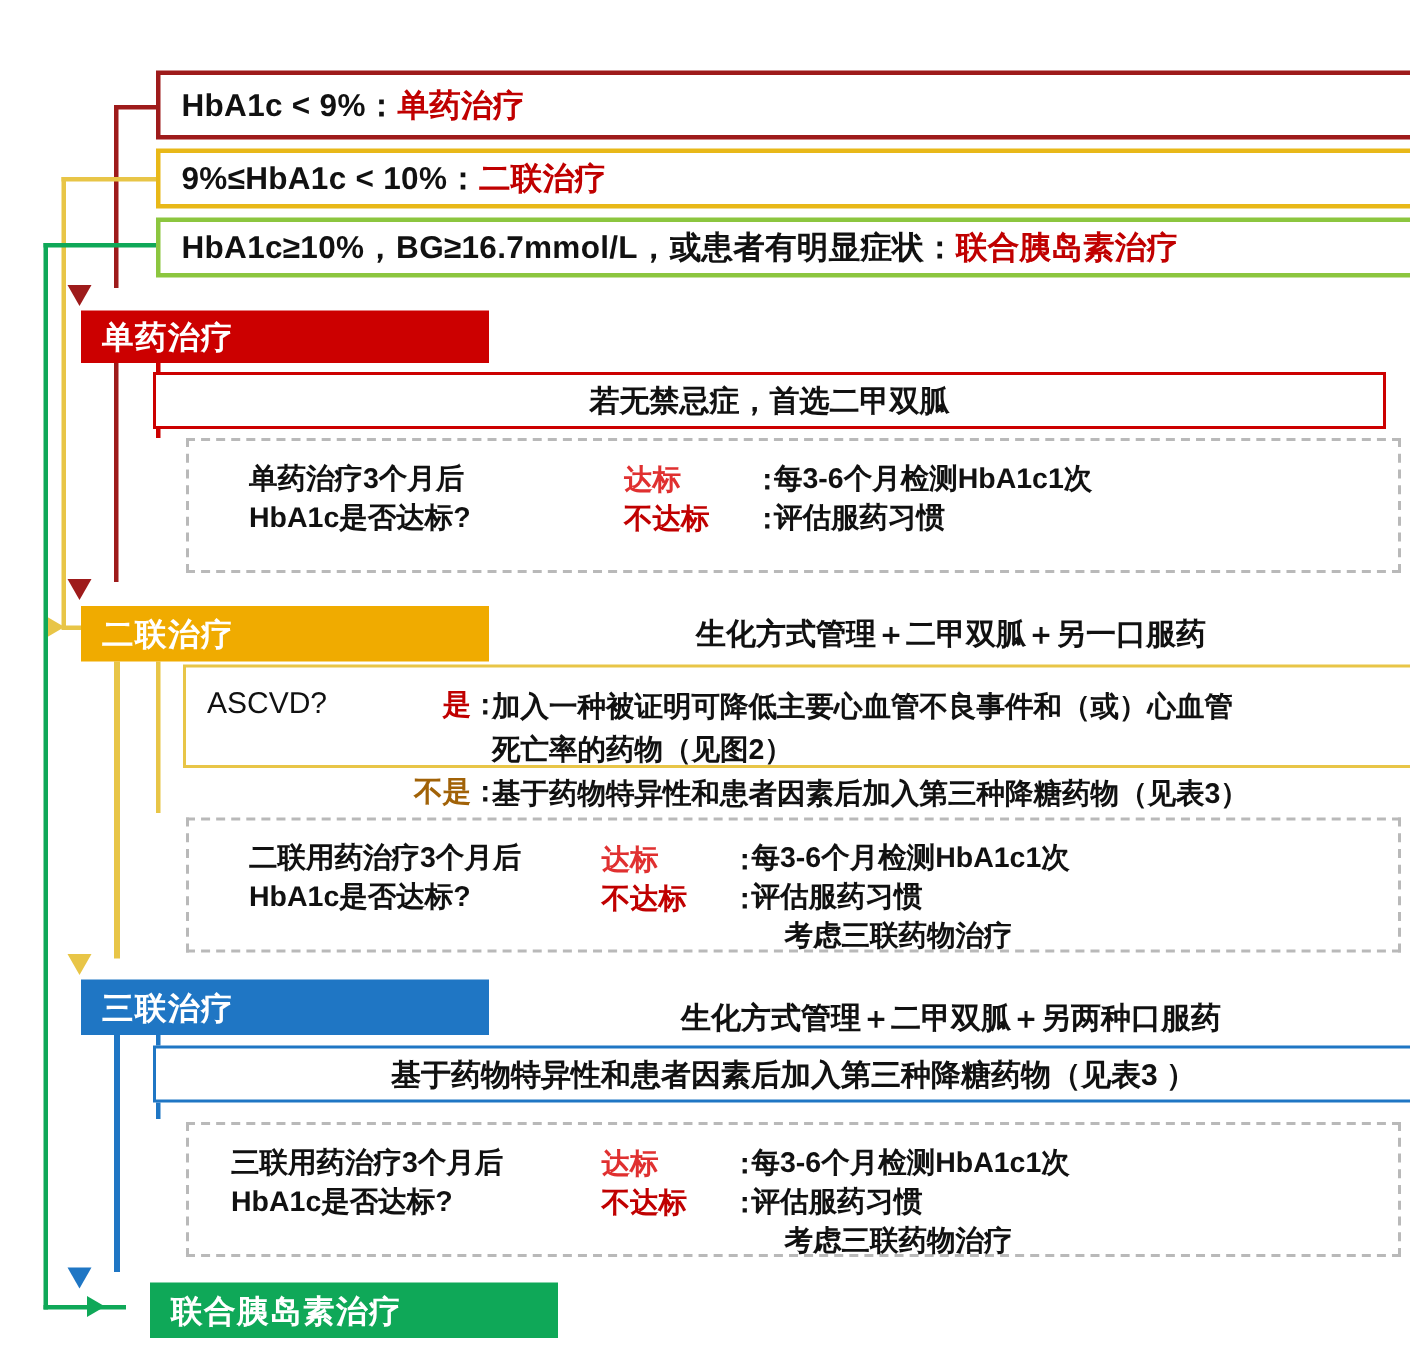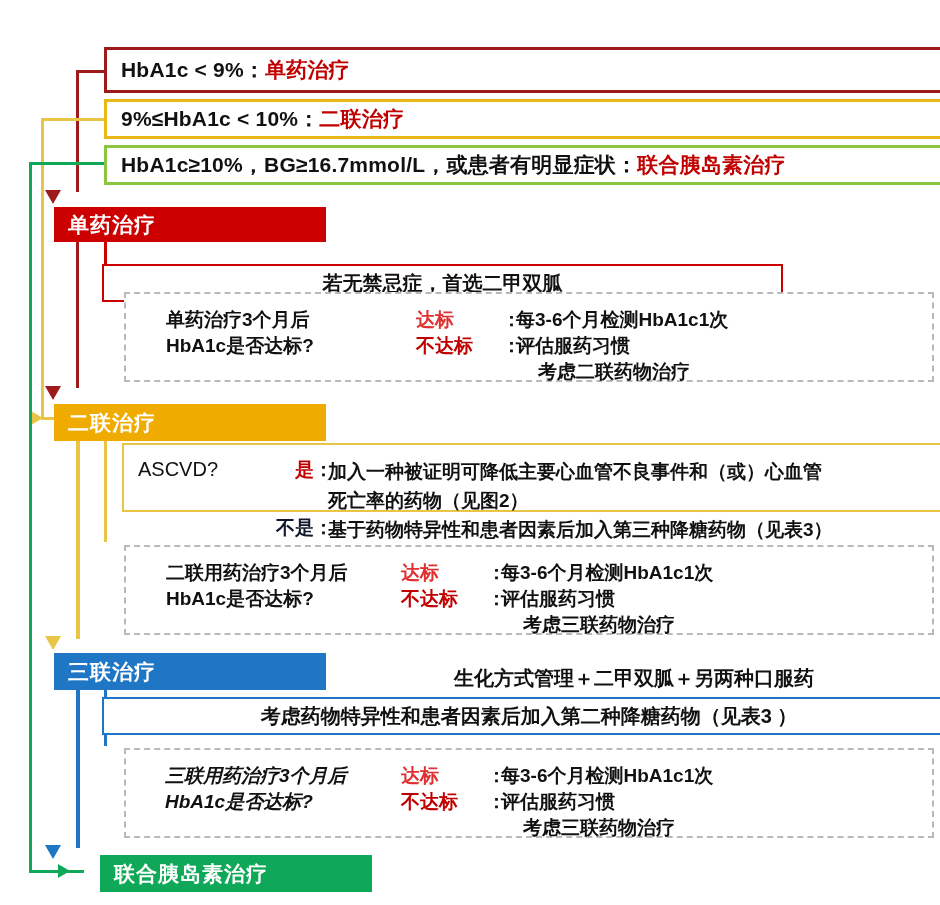--- a/index.html
+++ b/index.html
@@ -119,60 +119,62 @@
 
   <div class="crit abs" style="left:80px;top:145px;width:852px;height:40px;border-color:#8CC63F;">
     <span>HbA1c≥10%，BG≥16.7mmol/L，或患者有明显症状：</span>
       <span class="hl" style="color:#C00000;">联合胰岛素治疗</span>
   </div>
 
   <div class="tab abs" style="left:30px;top:207px;width:272px;height:35px;background:#CC0000;">
     <span>单药治疗</span>
   </div>
 
-  <div class="stmt abs" style="left:78px;top:264px;width:681px;height:38px;border-color:#CC0000;font-family:Liberation Serif, serif;">
+  <div class="stmt abs" style="left:78px;top:248px;width:822px;height:38px;border-color:#CC0000;font-family:Liberation Serif, serif;">
     <span>若无禁忌症，首选二甲双胍</span>
   </div>
 
   <div class="dashed abs" style="left:100px;top:292px;width:810px;height:90px;">
     <div class="q" style="left:40px;top:13px;">
       <span>单药治疗3个月后</span><br>
       <span>HbA1c是否达标?</span>
     </div>
     <div class="res-row" style="left:290px;top:13px;">
       <span class="res-key" style="color:#E03030;">达标</span>
       <span class="res-colon">：</span>
       <span class="res-val">每3-6个月检测HbA1c1次</span>
     </div>
     <div class="res-row" style="left:290px;top:39px;">
       <span class="res-key" style="color:#C00000;">不达标</span>
       <span class="res-colon">：</span>
       <span class="res-val">
         <span>评估服药习惯</span><br>
-        <span style="display:inline-block;padding-left:22px;">考虑二联药物治疗</span>
       </span>
     </div>
   </div>
 
   <div class="tab abs" style="left:30px;top:404px;width:272px;height:37px;background:#F0AB00;">
     <span>二联治疗</span>
+  </div>
+  <div class="headline abs" style="left:330px;top:404px;width:560px;height:37px;">
+    <span>生化方式管理＋二甲双胍＋另一口服药</span>
   </div>
 
   <div class="stmt abs" style="left:98px;top:443px;width:834px;height:69px;border-color:#E8C547;display:block;">
     <div class="ascvd-label" style="left:14px;top:13px;">ASCVD?</div>
     <div class="ascvd-row" style="left:138px;top:12px;">
       <span class="ascvd-key" style="color:#C00000;">是</span>
       <span class="ascvd-colon">：</span>
       <span class="ascvd-val">
         <span>加入一种被证明可降低主要心血管不良事件和（或）心血管</span><br>
         <span>死亡率的药物（见图2）</span>
       </span>
     </div>
     <div class="ascvd-row" style="left:138px;top:70px;">
-      <span class="ascvd-key" style="color:#0f172a;">不是</span>
+      <span class="ascvd-key" style="color:#a16207;">不是</span>
       <span class="ascvd-colon">：</span>
       <span class="ascvd-val">基于药物特异性和患者因素后加入第三种降糖药物（见表3）</span>
     </div>
   </div>
 
   <div class="dashed abs" style="left:100px;top:545px;width:810px;height:90px;">
     <div class="q" style="left:40px;top:13px;">
       <span>二联用药治疗3个月后</span><br>
       <span>HbA1c是否达标?</span>
     </div>
@@ -192,25 +194,25 @@
   </div>
 
   <div class="tab abs" style="left:30px;top:653px;width:272px;height:37px;background:#1F76C4;">
     <span>三联治疗</span>
   </div>
   <div class="headline abs" style="left:330px;top:660px;width:560px;height:37px;">
     <span>生化方式管理＋二甲双胍＋另两种口服药</span>
   </div>
 
   <div class="stmt abs" style="left:78px;top:697px;width:854px;height:38px;border-color:#1F76C4;">
-    <span>考虑药物特异性和患者因素后加入第二种降糖药物（见表3 ）</span>
+    <span>基于药物特异性和患者因素后加入第三种降糖药物（见表3 ）</span>
   </div>
 
   <div class="dashed abs" style="left:100px;top:748px;width:810px;height:90px;">
-    <div class="q" style="left:39px;top:13px;font-style:italic;">
+    <div class="q" style="left:28px;top:13px;">
       <span>三联用药治疗3个月后</span><br>
       <span>HbA1c是否达标?</span>
     </div>
     <div class="res-row" style="left:275px;top:13px;">
       <span class="res-key" style="color:#E03030;">达标</span>
       <span class="res-colon">：</span>
       <span class="res-val">每3-6个月检测HbA1c1次</span>
     </div>
     <div class="res-row" style="left:275px;top:39px;">
       <span class="res-key" style="color:#C00000;">不达标</span>

